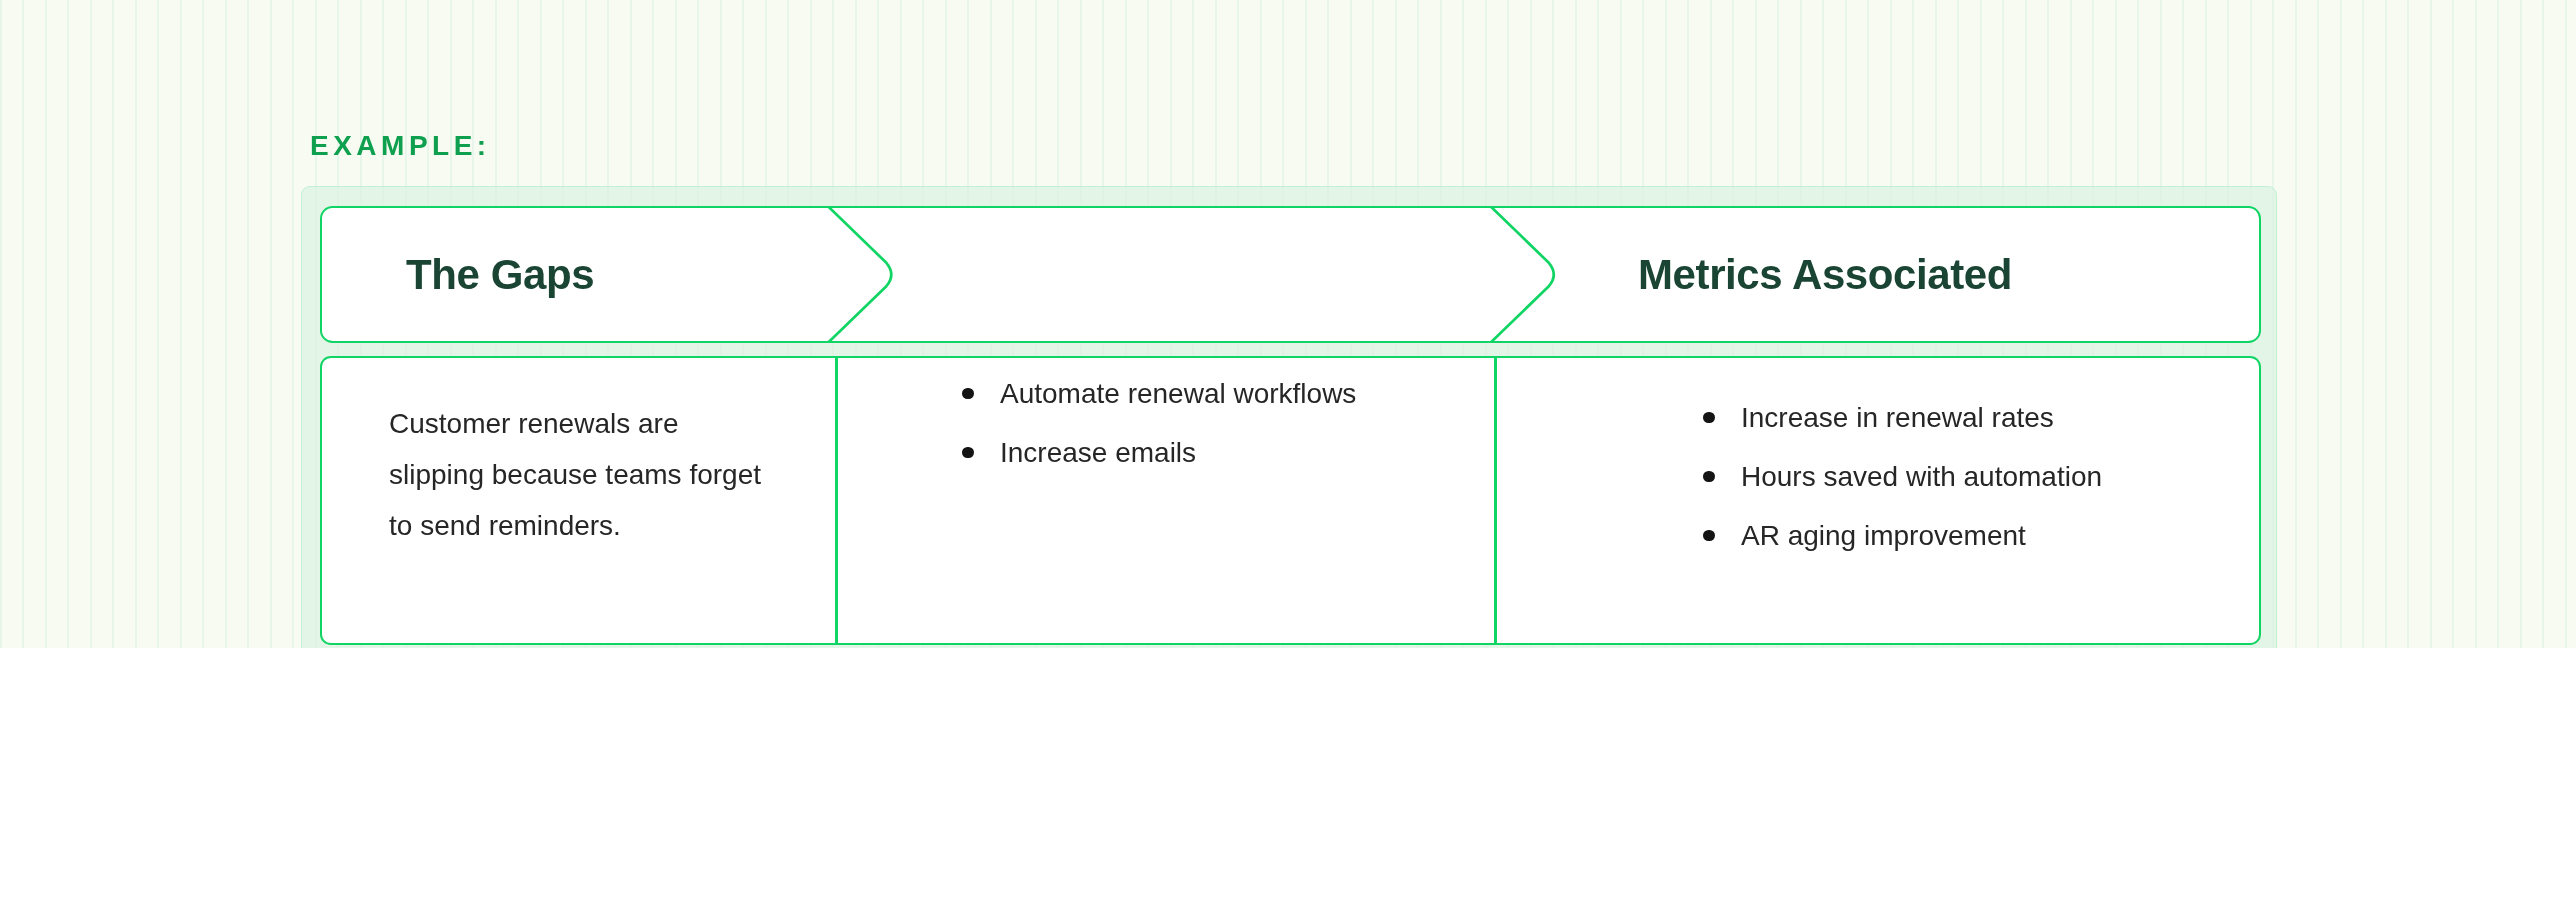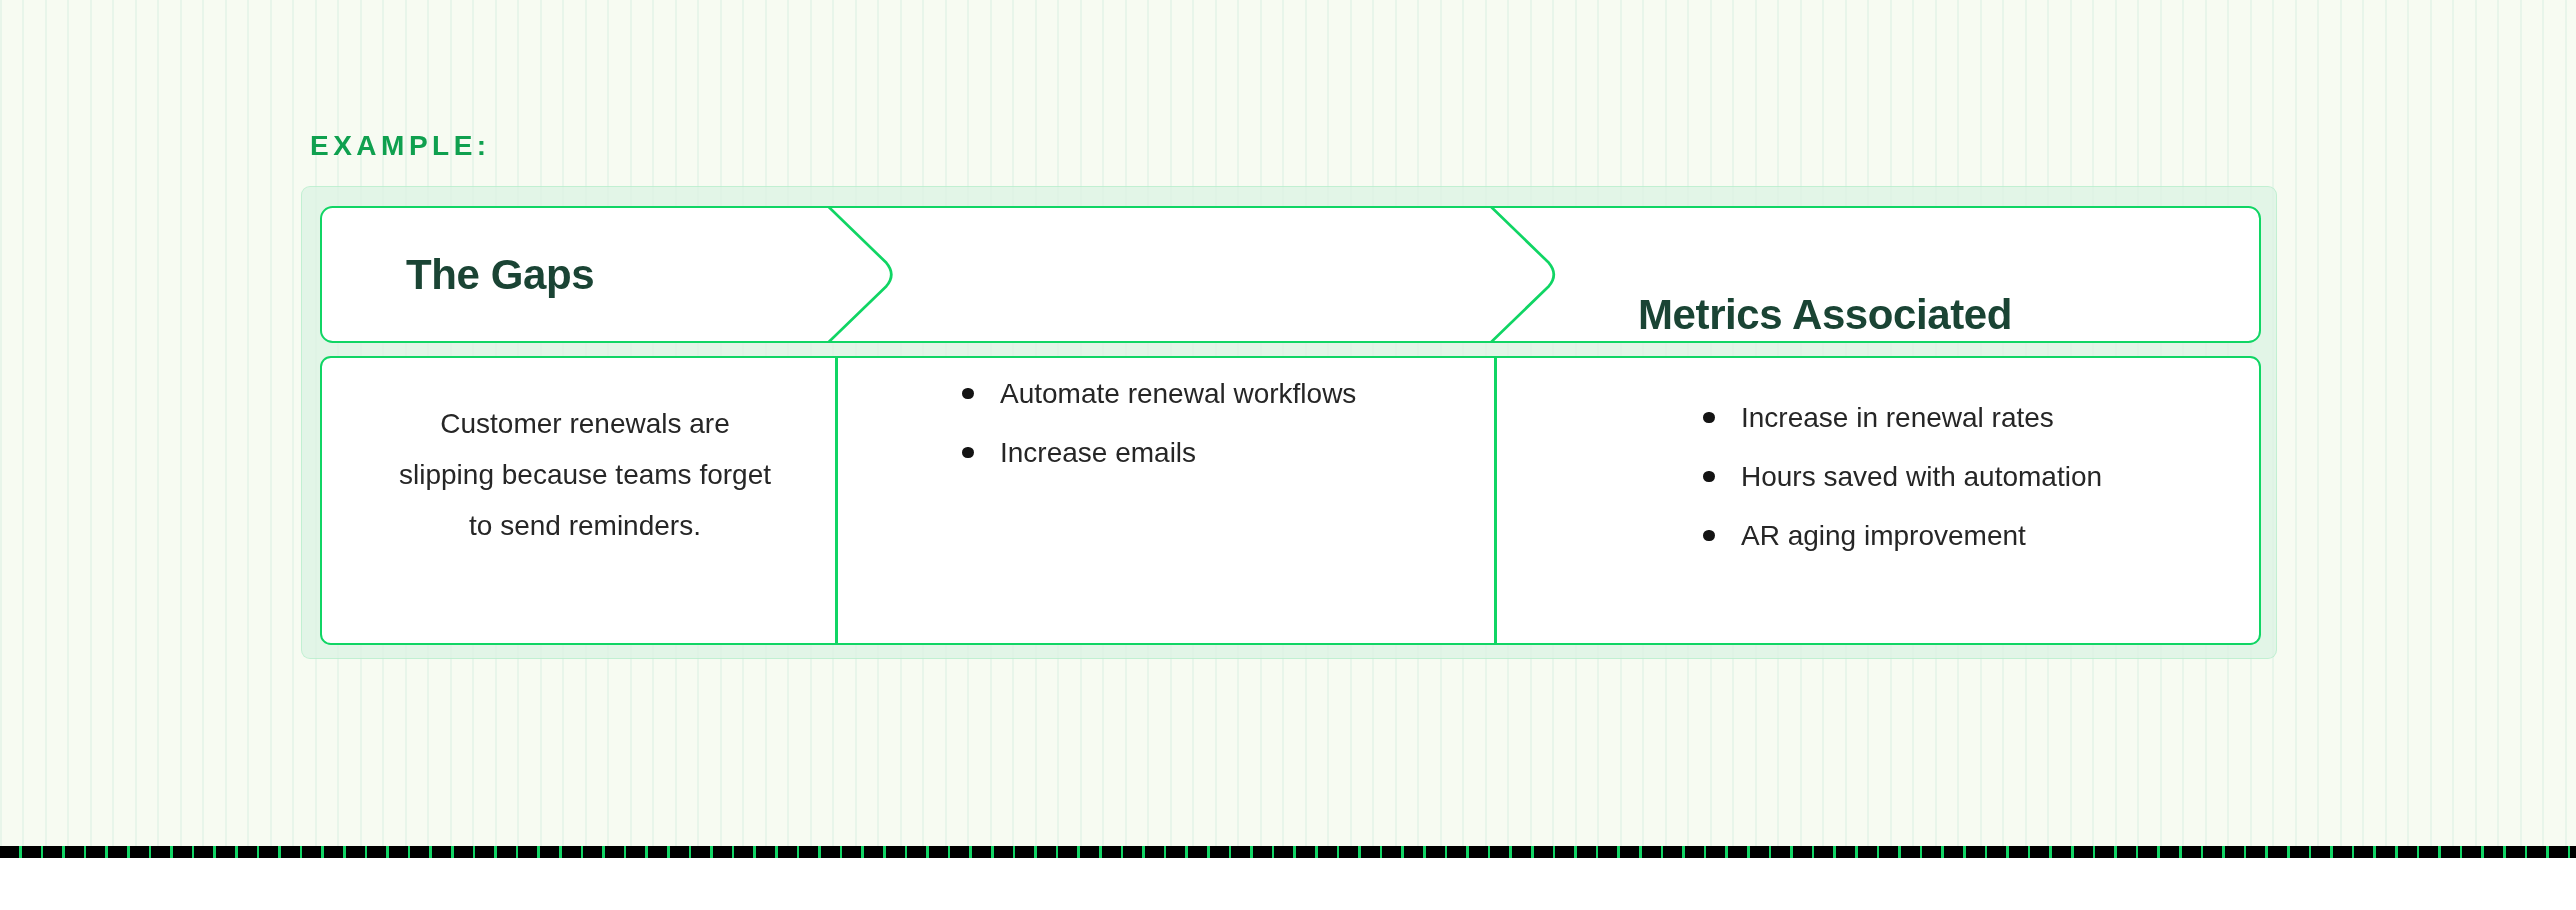--- a/index.html
+++ b/index.html
@@ -1,19 +1,19 @@
 <!DOCTYPE html>
 <html style="--accent-green: #10d564; --heading-green: #1a4434; --label-green: #0fa04f; --body-text: #262626; --panel-mint: #ddf3e4; --page-background: #f7fbf2; --stripe-light: #e8f5ea; --footer-background: #000000;font-size:14.4px"><head>
 <meta charset="utf-8">
 <style>
   html, body { margin: 0; padding: 0; }
   .page {
     position: relative;
     width: 2576px;
-    height: 858px;
+    height: 648px;
     overflow: hidden;
     font-family: "Liberation Sans", "DejaVu Sans", sans-serif;
     background-color: var(--page-background, #f7fbf2);
     background-image: repeating-linear-gradient(
       to right,
       var(--stripe-light, #e8f5ea) 0px,
       var(--stripe-light, #e8f5ea) 1.8px,
       transparent 1.8px,
       transparent 22.5px
     );
@@ -62,21 +62,21 @@
     display: flex;
     align-items: center;
     font-size: 42px;
     font-weight: bold;
     letter-spacing: -0.4px;
     color: var(--heading-green, #1a4434);
     white-space: nowrap;
   }
   .header-label.seg1 { left: 84px; }
   .header-label.seg2 { left: 636px; }
-  .header-label.seg3 { left: 1316px; margin-top: 40px; }
+  .header-label.seg3 { left: 1316px; }
   .content-band {
     position: absolute;
     left: 18px;
     top: 169px;
     width: 1941px;
     height: 289px;
     box-sizing: border-box;
     background: #ffffff;
     border: 2.7px solid var(--accent-green, #10d564);
     border-radius: 10.8px;
@@ -89,21 +89,21 @@
     background: var(--accent-green, #10d564);
   }
   .divider.d1 { left: 513px; }
   .divider.d2 { left: 1172px; }
   .cell {
     position: absolute;
     top: 0;
     height: 100%;
     box-sizing: border-box;
   }
-  .cell.c1 { left: 0; width: 513px; padding: 40px 50px 0 67px; text-align: center; }
+  .cell.c1 { left: 0; width: 513px; padding: 40px 50px 0 67px; }
   .cell.c2 { left: 523px; width: 657px; padding: 16px 18px 0 0; }
   .cell.c3 { left: 1244px; width: 764px; padding: 40px 18px 0 0; }
   .cell p {
     margin: 0;
     font-size: 28px;
     line-height: 51px;
     color: var(--body-text, #262626);
     max-width: 392px;
   }
   .cell ul {

